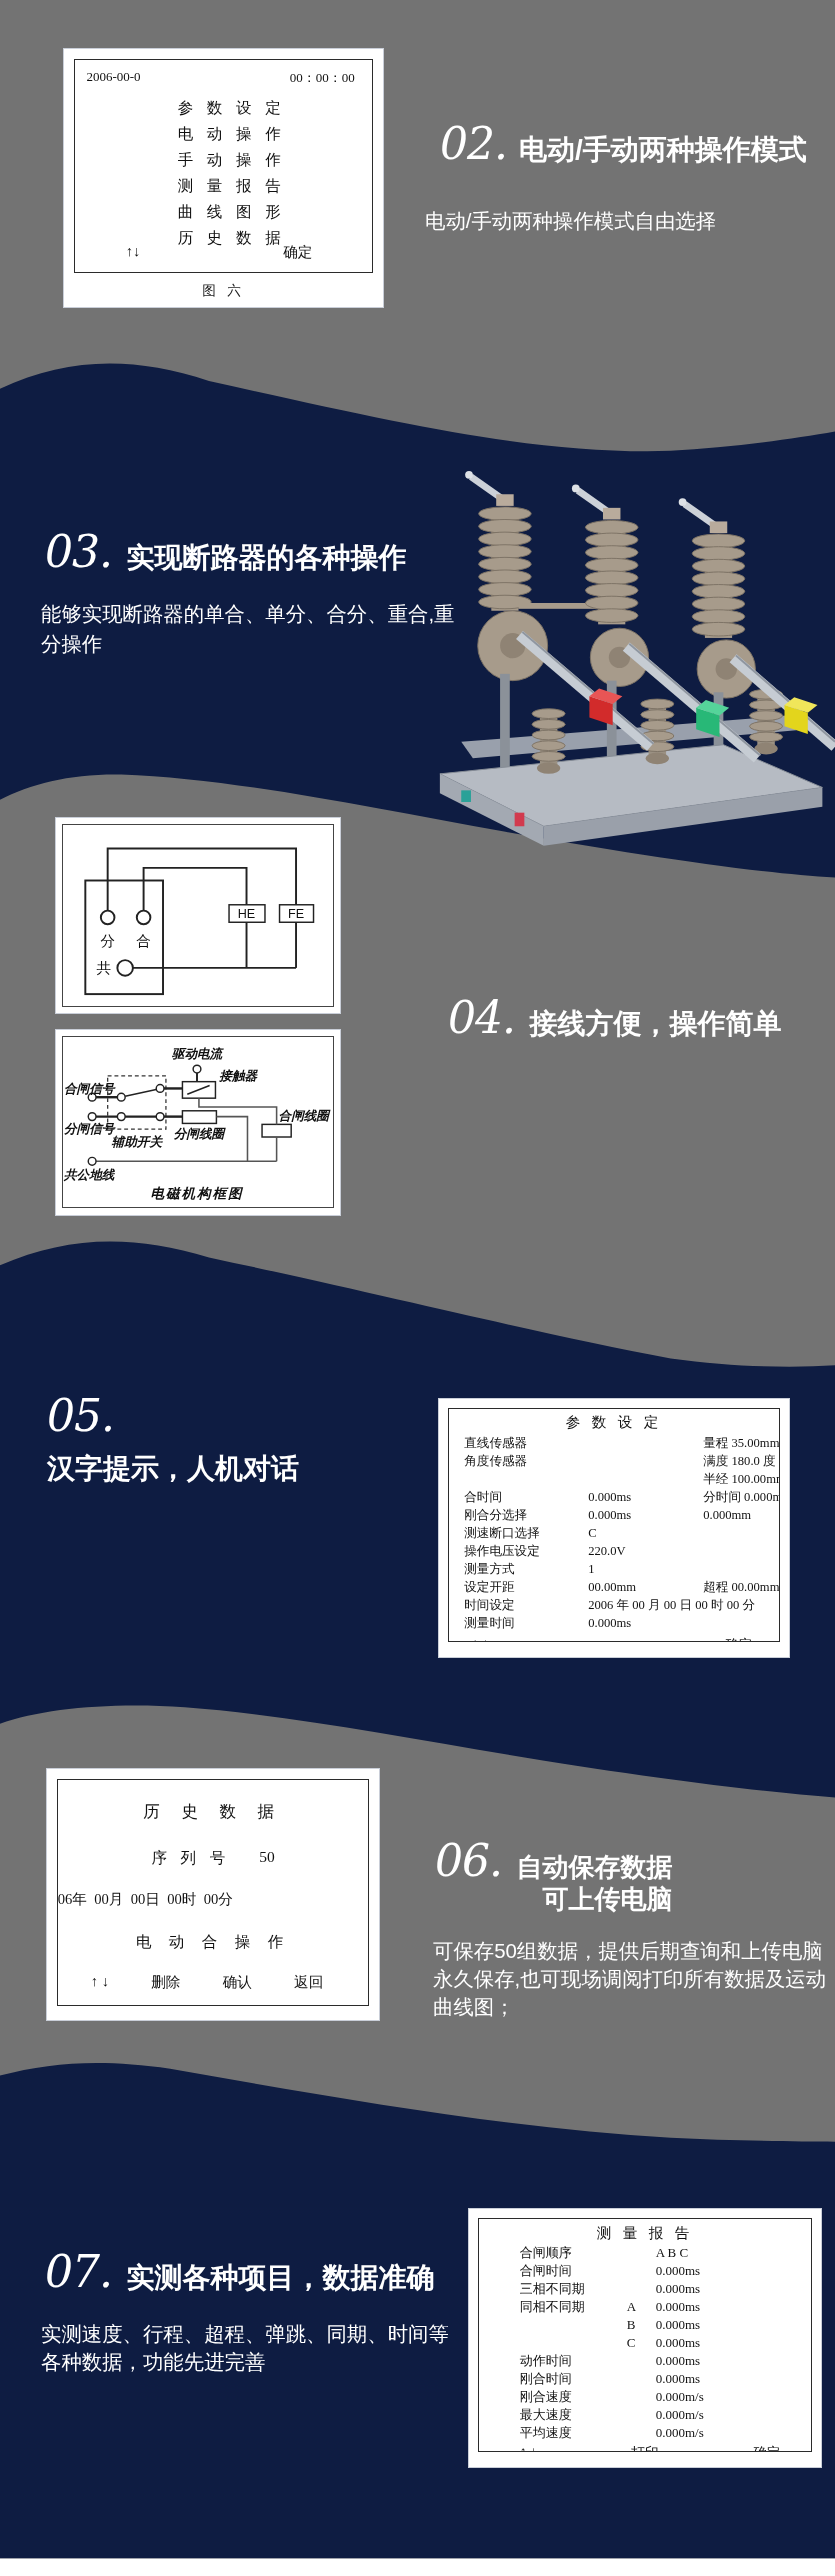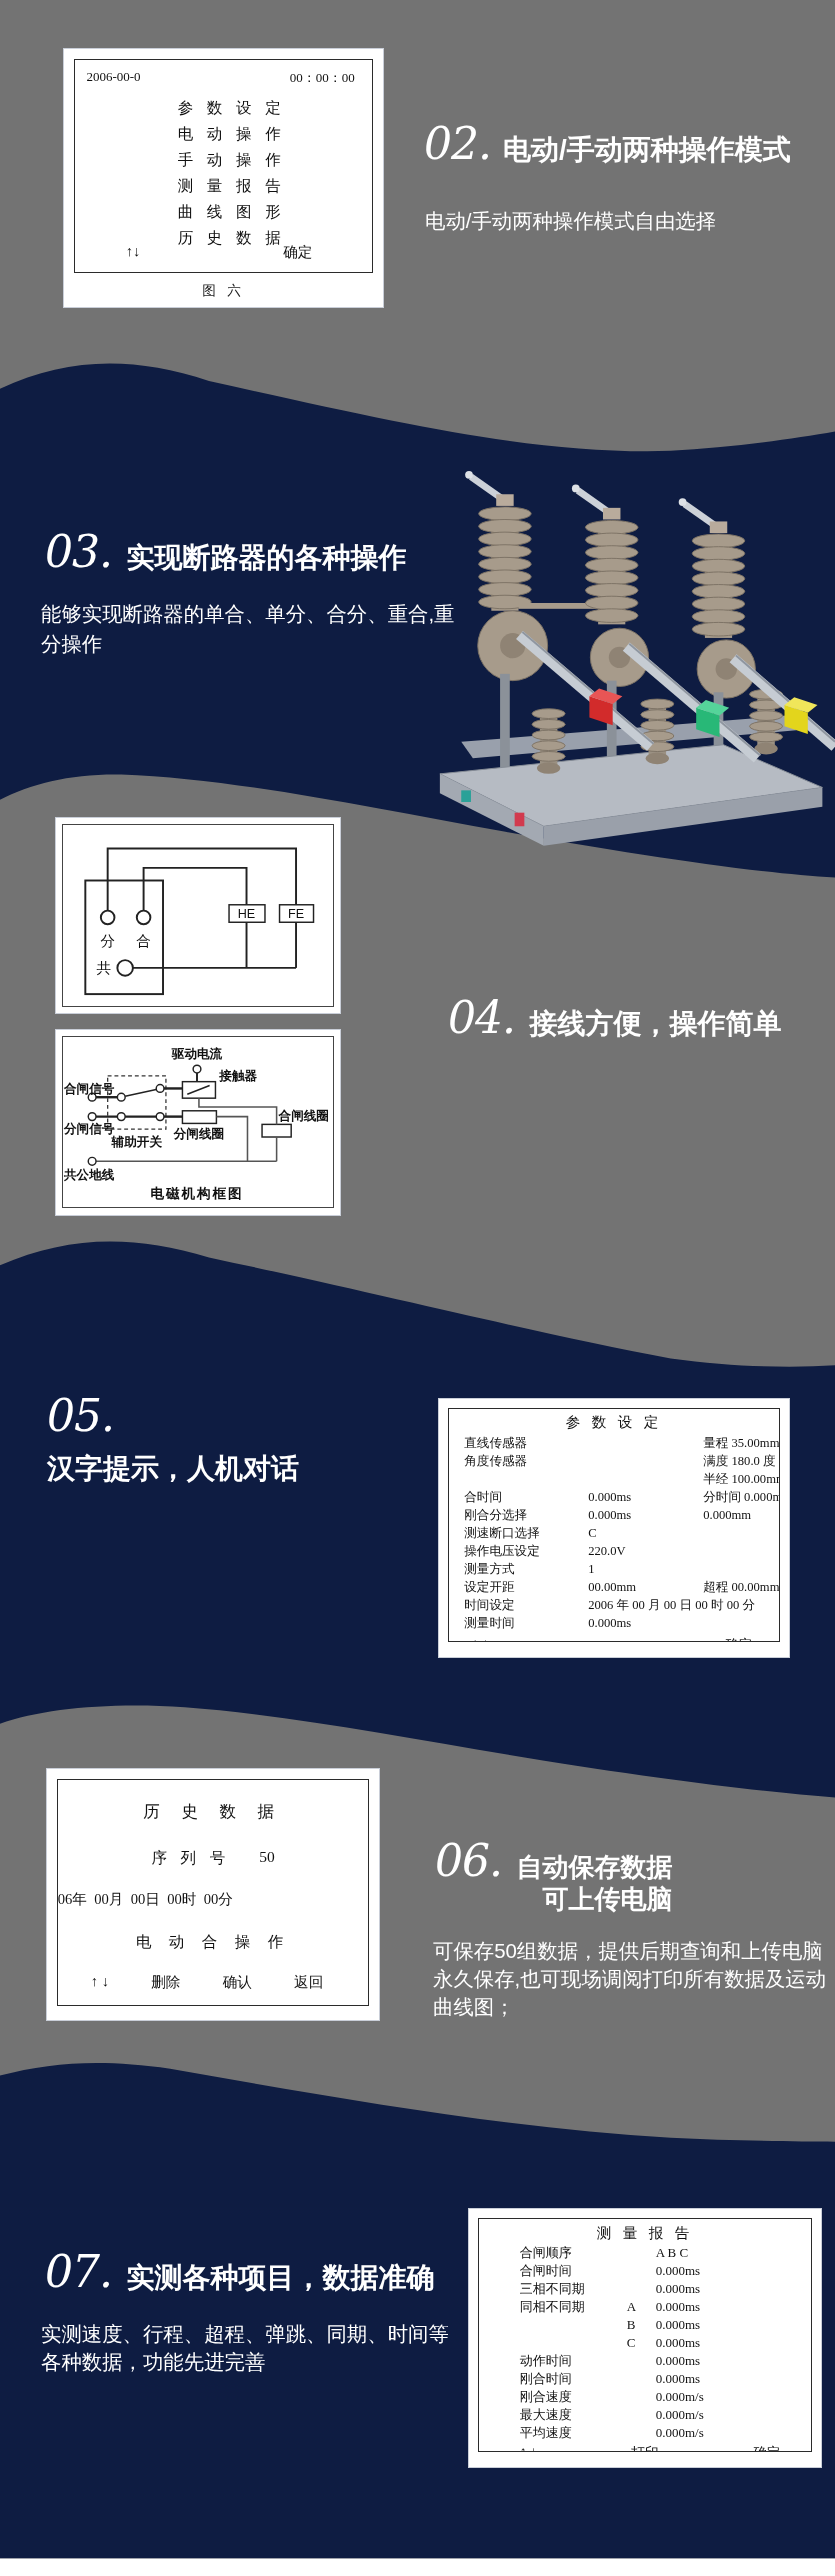--- a/index.html
+++ b/index.html
@@ -76,21 +76,21 @@
         <div class="m-item">历 史 数 据</div>
       </div>
       <div class="m-bottom">
         <span>↑↓</span>
         <span>确定</span>
       </div>
     </div>
     <div class="caption">图 六</div>
   </div>
 
-  <div class="head" style="left:424px;top:122px;gap:12px;">
+  <div class="head" style="left:440px;top:122px;gap:12px;">
     <span class="num">02.</span>
     <span class="htitle">电动/手动两种操作模式</span>
   </div>
   <div class="body-text" style="left:425px;top:206px;width:408px;">电动/手动两种操作模式自由选择</div>
 
   <div class="head" style="left:45px;top:530px;">
     <span class="num">03.</span>
     <span class="htitle">实现断路器的各种操作</span>
   </div>
   <div class="body-text" style="left:41px;top:599px;width:420px;">能够实现断路器的单合、单分、合分、重合,重分操作</div>
@@ -224,21 +224,21 @@
         <text x="46" y="124" font-size="15" text-anchor="middle">分</text>
         <text x="83" y="124" font-size="15" text-anchor="middle">合</text>
         <text x="42" y="152" font-size="15" text-anchor="middle">共</text>
         <text x="189" y="96" font-size="13" text-anchor="middle">HE</text>
         <text x="240" y="96" font-size="13" text-anchor="middle">FE</text>
       </svg>
     </div>
   </div>
 
   <div class="card" style="left:56px;top:1030px;width:284px;height:185px;">
-    <div class="dscreen" style="height:170px;">
+    <div class="dscreen" style="height:170px;font-style:italic;">
       <svg width="268" height="167" viewBox="0 0 276 172">
         <rect x="46" y="40" width="60" height="55" fill="none" stroke="#333" stroke-width="1.3" stroke-dasharray="4 3"></rect>
         <path d="M138,37 V46" stroke="#222" stroke-width="2" fill="none"></path>
         <circle cx="138" cy="33" r="4" fill="#fff" stroke="#222" stroke-width="1.5"></circle>
         <rect x="123" y="46" width="34" height="17" fill="#fff" stroke="#222" stroke-width="1.5"></rect>
         <path d="M128,59 L151,50" stroke="#222" stroke-width="1.5" fill="none"></path>
         <path d="M34,62 H56" stroke="#222" stroke-width="2.5" fill="none"></path>
         <path d="M64,61 L96,54" stroke="#222" stroke-width="1.5" fill="none"></path>
         <path d="M104,53 H123" stroke="#222" stroke-width="2.5" fill="none"></path>
         <path d="M34,82 H96" stroke="#222" stroke-width="2.5" fill="none"></path>

